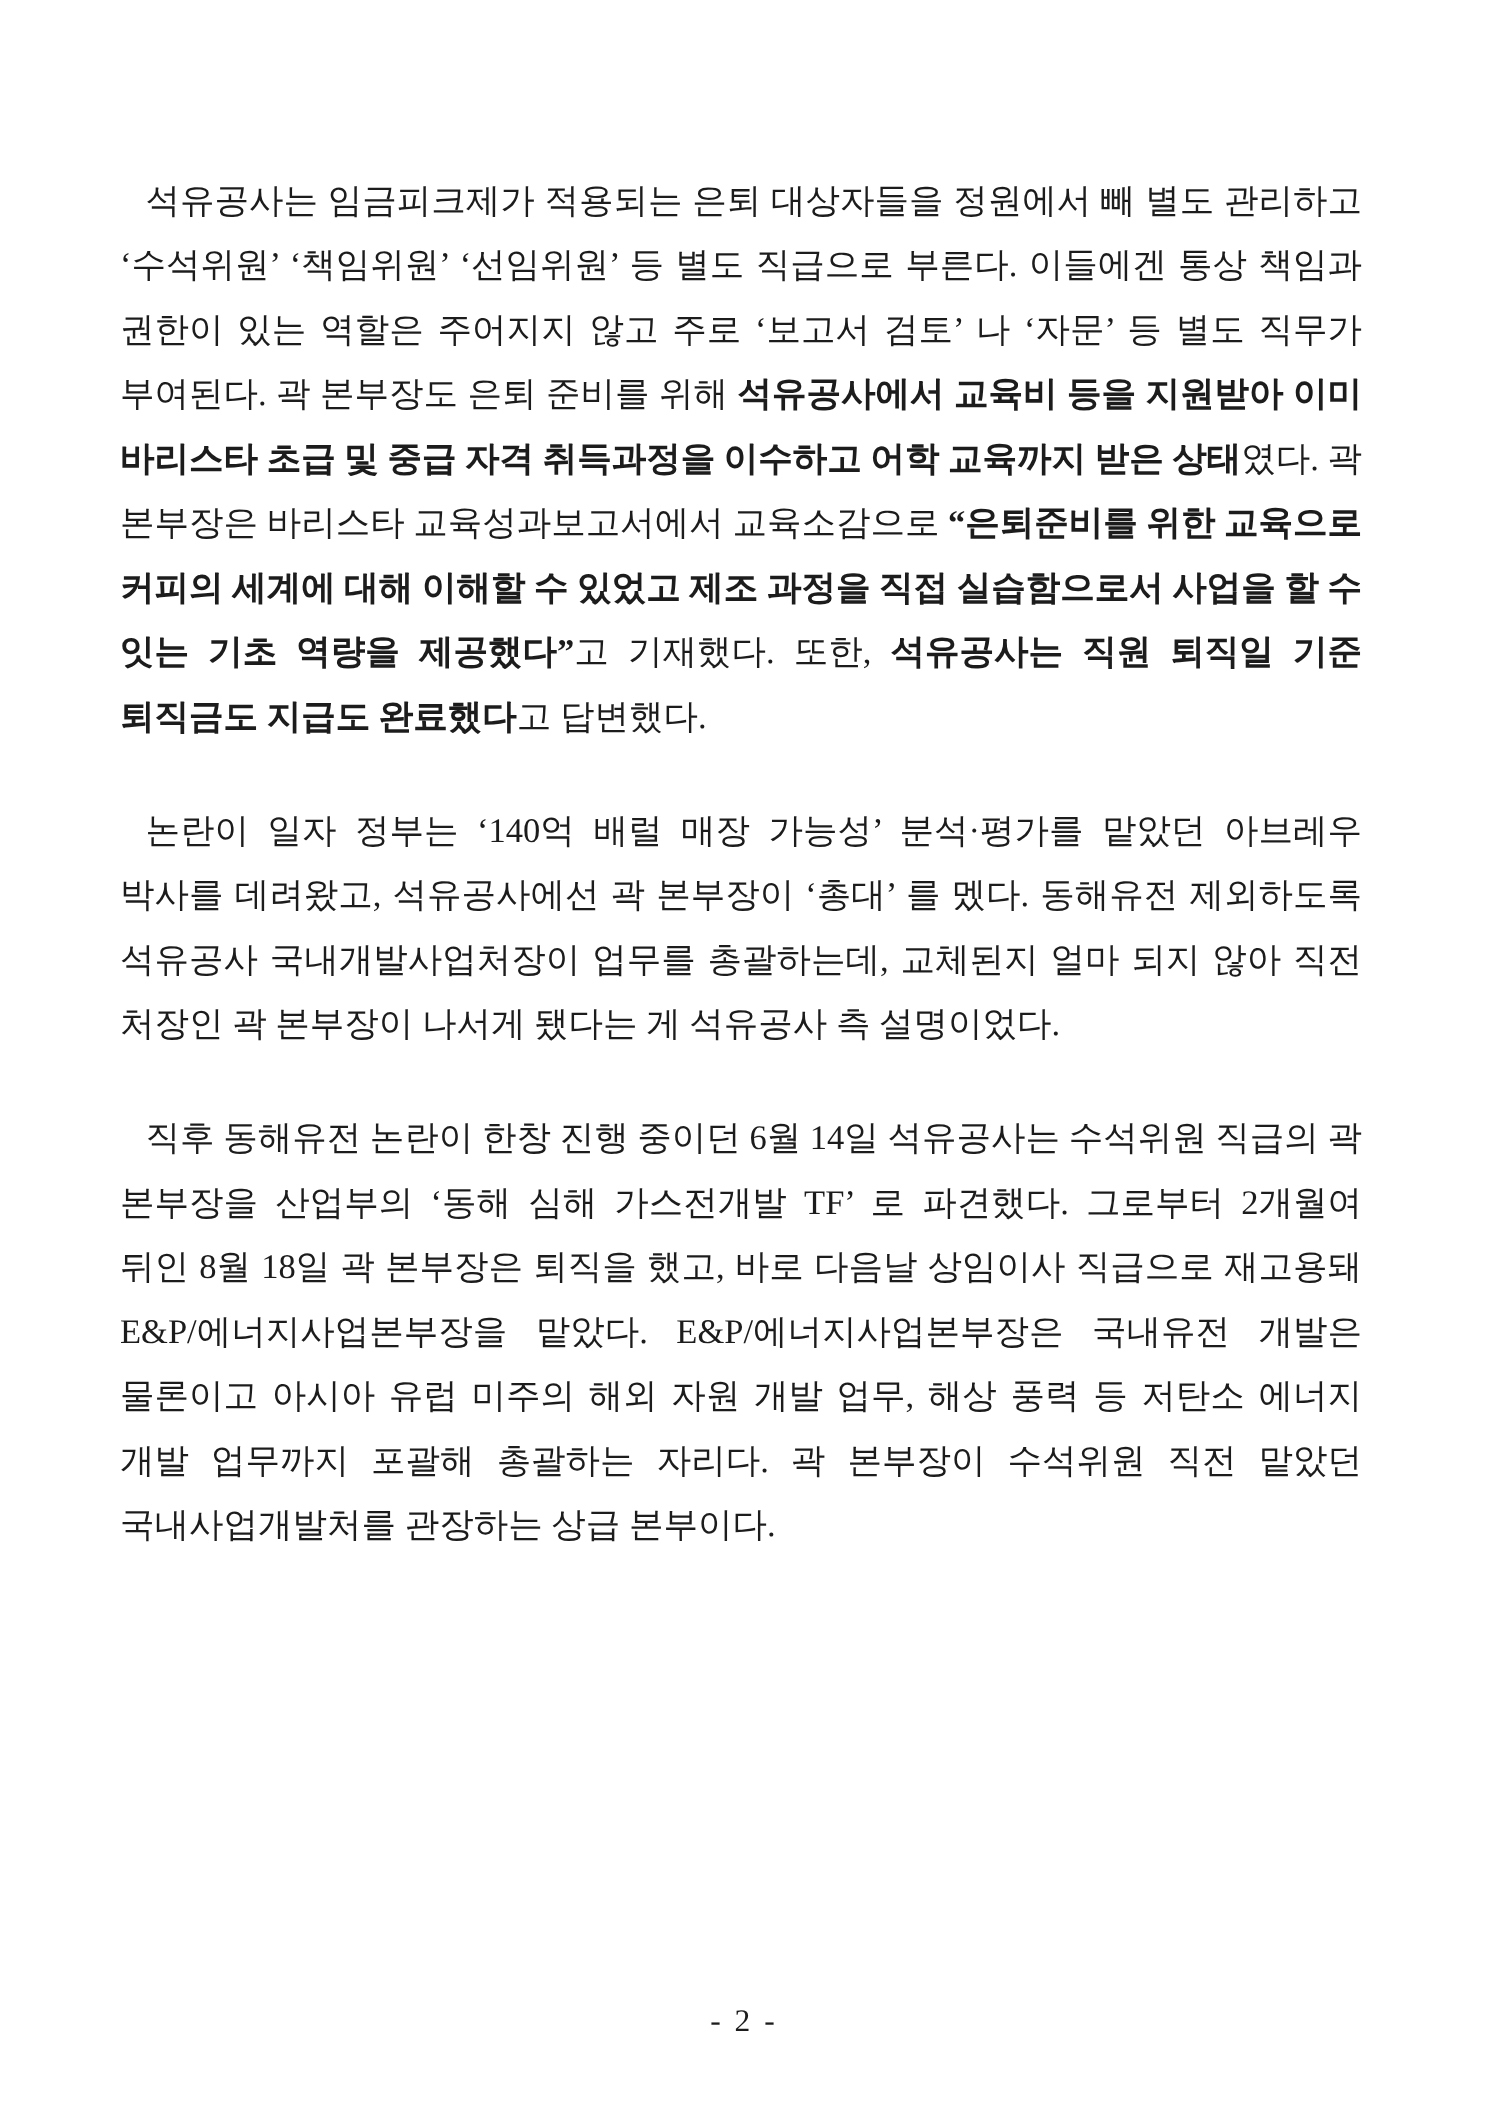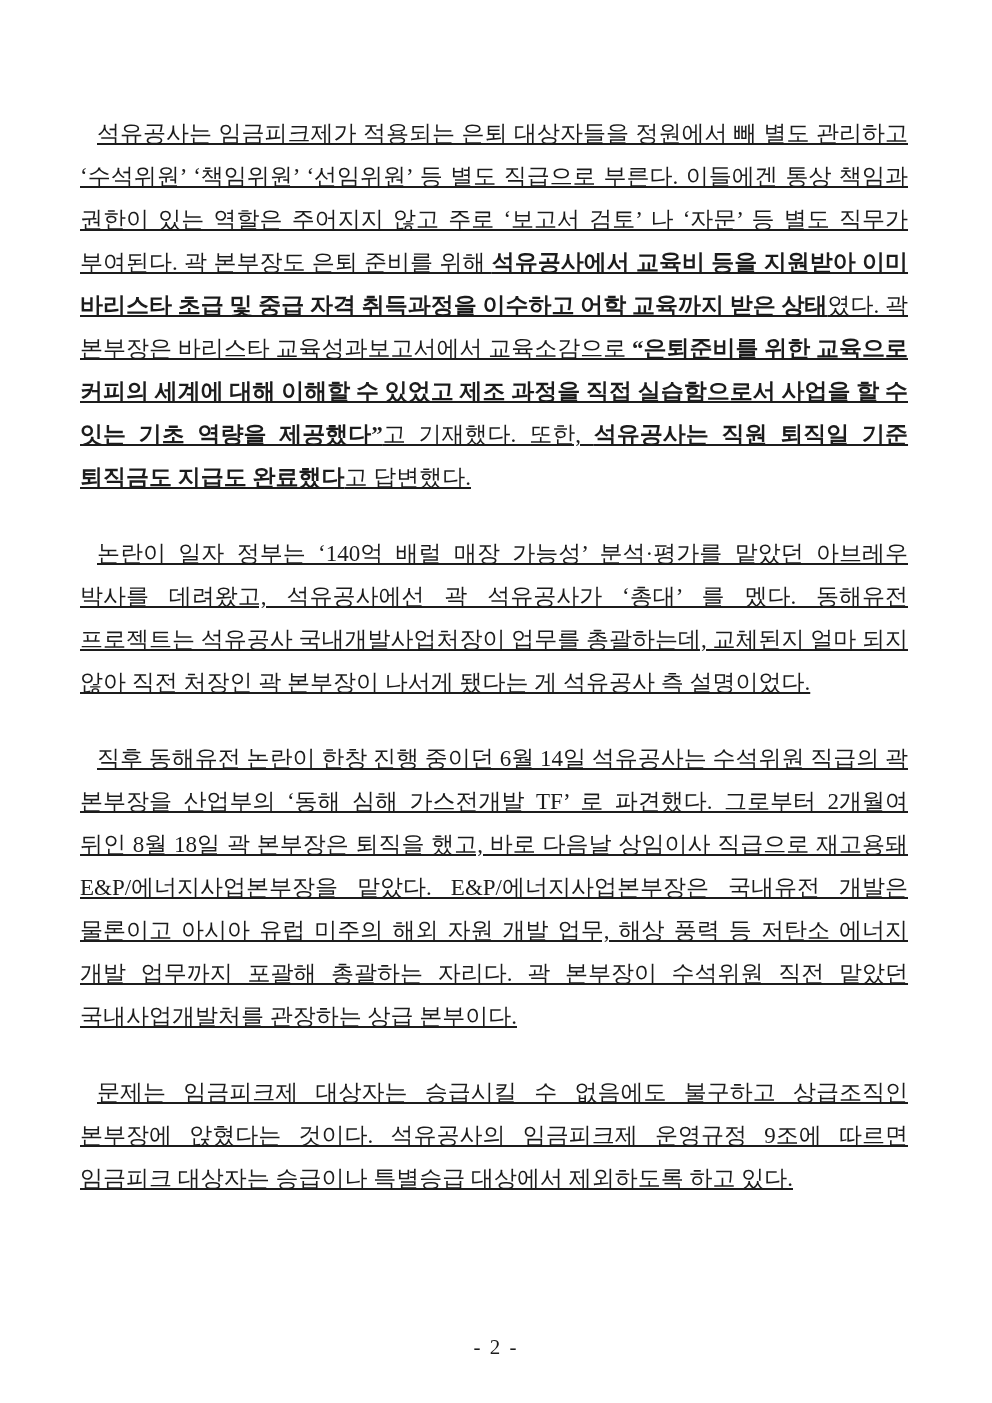--- a/index.html
+++ b/index.html
@@ -12,21 +12,20 @@
     width: 992px;
     height: 1403px;
     background: #ffffff;
     box-sizing: border-box;
     padding: 112px 84px 0 80px;
     color: #1c1c1c;
     font-family: "Liberation Serif", "DejaVu Serif", serif;
     font-size: 23px;
     line-height: 43px;
     overflow: hidden;
-    text-decoration: underline;
   }
   .para {
     margin: 0 0 33px 0;
     text-align: justify;
     text-indent: 17px;
     word-break: keep-all;
   }
   .para b, .para .run-bold {
     font-weight: bold;
   }
@@ -43,23 +42,22 @@
   }
 </style>
 </head>
 <body>
 
 <div class="page">
 
   <p class="para"><span>석유공사는 임금피크제가 적용되는 은퇴 대상자들을 정원에서 빼 별도 관리하고 ‘수석위원’ ‘책임위원’ ‘선임위원’ 등 별도 직급으로 부른다. 이들에겐 통상 책임과 권한이 있는 역할은 주어지지 않고 주로 ‘보고서 검토’ 나 ‘자문’ 등 별도 직무가 부여된다. 곽 본부장도 은퇴 준비를 위해 </span><b class="run-bold">석유공사에서 교육비 등을 지원받아 이미 바리스타 초급 및 중급 자격 취득과정을 이수하고 어학 교육까지 받은 상태</b><span>였다. 곽 본부장은 바리스타 교육성과보고서에서 교육소감으로 </span><b class="run-bold">“은퇴준비를 위한 교육으로 커피의 세계에 대해 이해할 수 있었고 제조 과정을 직접 실습함으로서 사업을 할 수 잇는 기초 역량을 제공했다”</b><span>고 기재했다. 또한, </span><b class="run-bold">석유공사는 직원 퇴직일 기준 퇴직금도 지급도 완료했다</b><span>고 답변했다.</span></p>
 
 
-  <p class="para"><span>논란이 일자 정부는 ‘140억 배럴 매장 가능성’ 분석·평가를 맡았던 아브레우 박사를 데려왔고, 석유공사에선 곽 석유공사가 ‘총대’ 를 멨다. 동해유전 프로젝트는 석유공사 국내개발사업처장이 업무를 총괄하는데, 교체된지 얼마 되지 않아 직전 처장인 곽 본부장이 나서게 됐다는 게 석유공사 측 설명이었다.</span></p>
+  <p class="para"><span>논란이 일자 정부는 ‘140억 배럴 매장 가능성’ 분석·평가를 맡았던 아브레우 박사를 데려왔고, 석유공사에선 곽 본부장이 ‘총대’ 를 멨다. 동해유전 제외하도록 석유공사 국내개발사업처장이 업무를 총괄하는데, 교체된지 얼마 되지 않아 직전 처장인 곽 본부장이 나서게 됐다는 게 석유공사 측 설명이었다.</span></p>
 
   <p class="para"><span>직후 동해유전 논란이 한창 진행 중이던 6월 14일 석유공사는 수석위원 직급의 곽 본부장을 산업부의 ‘동해 심해 가스전개발 TF’ 로 파견했다. 그로부터 2개월여 뒤인 8월 18일 곽 본부장은 퇴직을 했고, 바로 다음날 상임이사 직급으로 재고용돼 E&amp;P/에너지사업본부장을 맡았다. E&amp;P/에너지사업본부장은 국내유전 개발은 물론이고 아시아 유럽 미주의 해외 자원 개발 업무, 해상 풍력 등 저탄소 에너지 개발 업무까지 포괄해 총괄하는 자리다. 곽 본부장이 수석위원 직전 맡았던 국내사업개발처를 관장하는 상급 본부이다.</span></p>
 
-  <p class="para"><span>문제는 임금피크제 대상자는 승급시킬 수 없음에도 불구하고 상급조직인 본부장에 앉혔다는 것이다. 석유공사의 임금피크제 운영규정 9조에 따르면 임금피크 대상자는 승급이나 특별승급 대상에서 제외하도록 하고 있다.</span></p>
 
   <p class="para"></p>
 
   <div class="page-footer">- 2 -</div>
 
 </div>
 
 </body></html>

